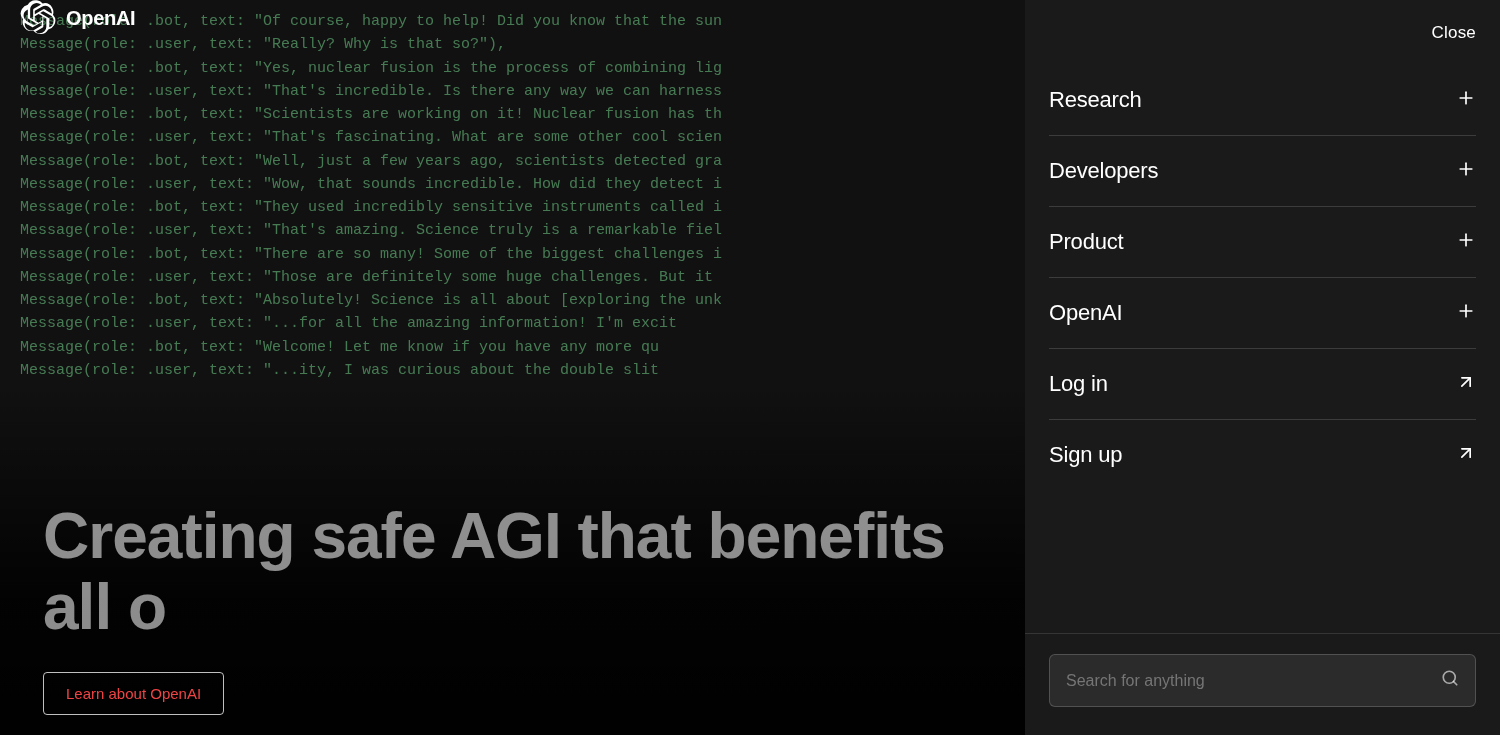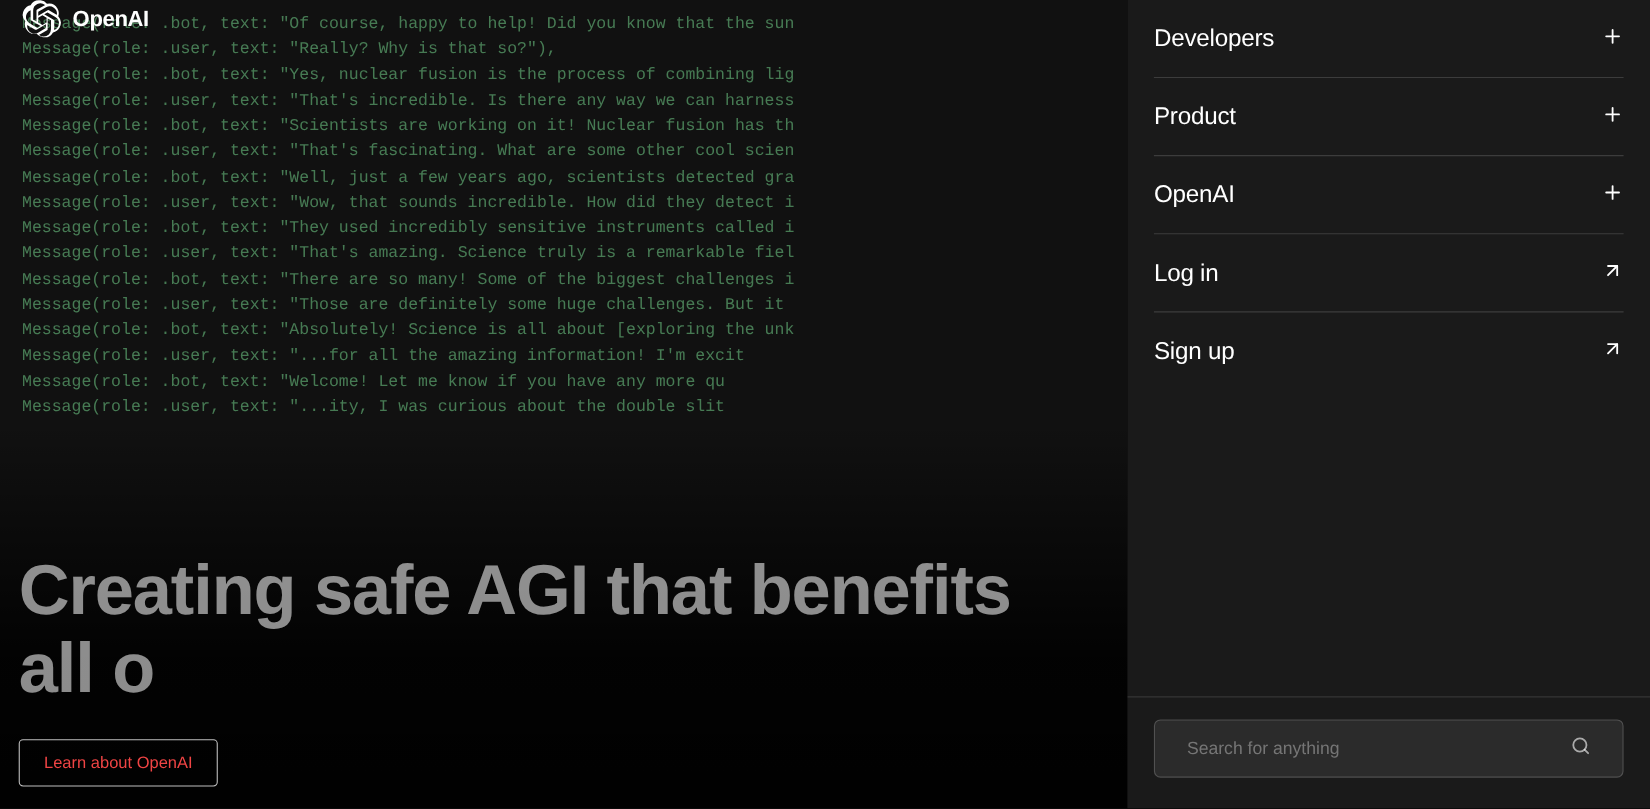--- a/index.html
+++ b/index.html
@@ -81,21 +81,21 @@
       font-weight: 600;
       letter-spacing: -0.3px;
     }
 
     
     .bottom-content {
       position: absolute;
       bottom: 20px;
       left: 0;
       width: 1025px;
-      padding: 0 30px 0 17px;
+      padding: 0 30px 0 43px;
       z-index: 10;
     }
 
     .hero-heading {
       color: rgba(255,255,255,0.55);
       font-size: 64px;
       font-weight: 600;
       line-height: 1.1;
       margin-bottom: 30px;
       letter-spacing: -1px;
@@ -184,21 +184,21 @@
     .search-area {
       padding: 20px 24px 28px;
       border-top: 1px solid rgba(255,255,255,0.12);
     }
 
     .search-box {
       display: flex;
       background: rgba(255,255,255,0.08);
       border: 1px solid rgba(255,255,255,0.18);
       border-radius: 6px;
-      padding: 14px 29px;
+      padding: 14px 16px;
       gap: 12px;
     }
 
     .search-input {
       flex: 1;
       background: none;
       border: none;
       outline: none;
       color: rgba(255,255,255,0.55);
       font-size: 16px;
@@ -244,22 +244,32 @@
   </div>
 
   <div class="bottom-content">
     <h1 class="hero-heading">Creating safe AGI that benefits all o</h1>
     <button class="learn-btn">Learn about OpenAI</button>
   </div>
 </div>
 
 <div class="right-panel">
 
+  <div class="close-btn-area">
+    <button class="close-btn">Close</button>
+  </div>
 
   <div class="nav-list" id="nav-list-el">
+  <div class="nav-item">
+        <span class="nav-label">Research</span>
+        <span class="nav-icon"><svg width="20" height="20" viewBox="0 0 24 24" fill="none" stroke="white" stroke-width="2" stroke-linecap="round">
+            <line x1="12" y1="5" x2="12" y2="19"></line>
+            <line x1="5" y1="12" x2="19" y2="12"></line>
+          </svg></span>
+      </div>
       <div class="nav-item">
         <span class="nav-label">Developers</span>
         <span class="nav-icon"><svg width="20" height="20" viewBox="0 0 24 24" fill="none" stroke="white" stroke-width="2" stroke-linecap="round">
             <line x1="12" y1="5" x2="12" y2="19"></line>
             <line x1="5" y1="12" x2="19" y2="12"></line>
           </svg></span>
       </div>
       <div class="nav-item">
         <span class="nav-label">Product</span>
         <span class="nav-icon"><svg width="20" height="20" viewBox="0 0 24 24" fill="none" stroke="white" stroke-width="2" stroke-linecap="round">

